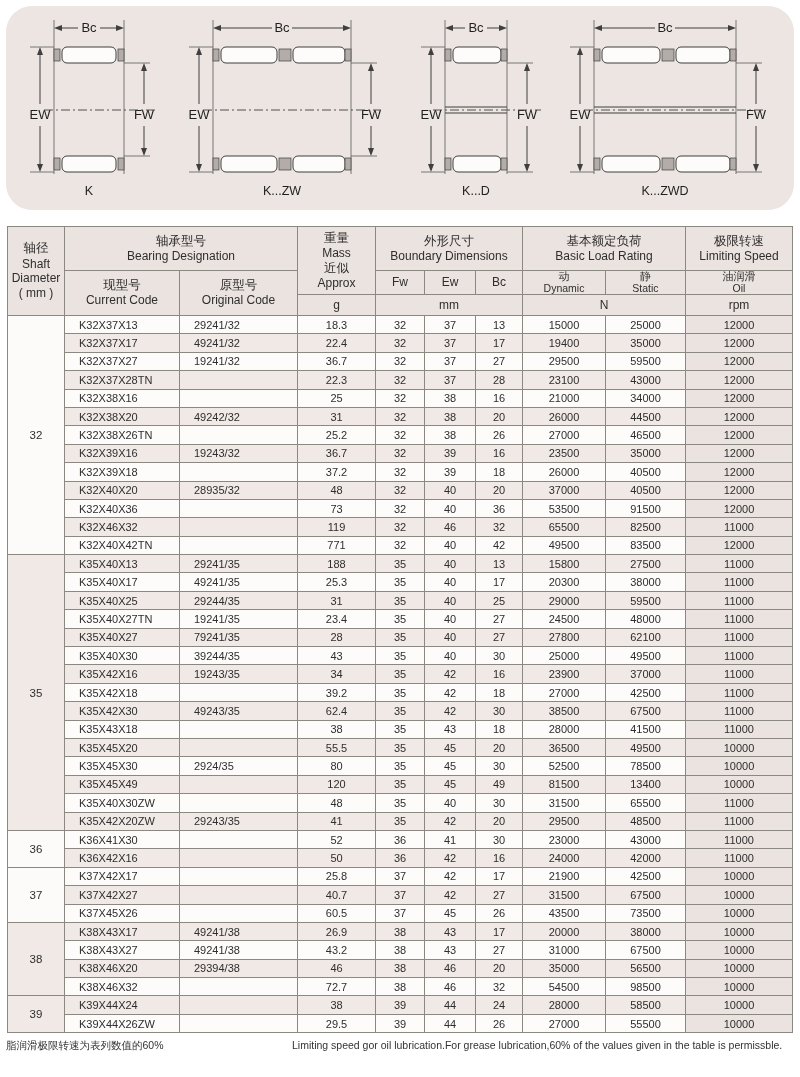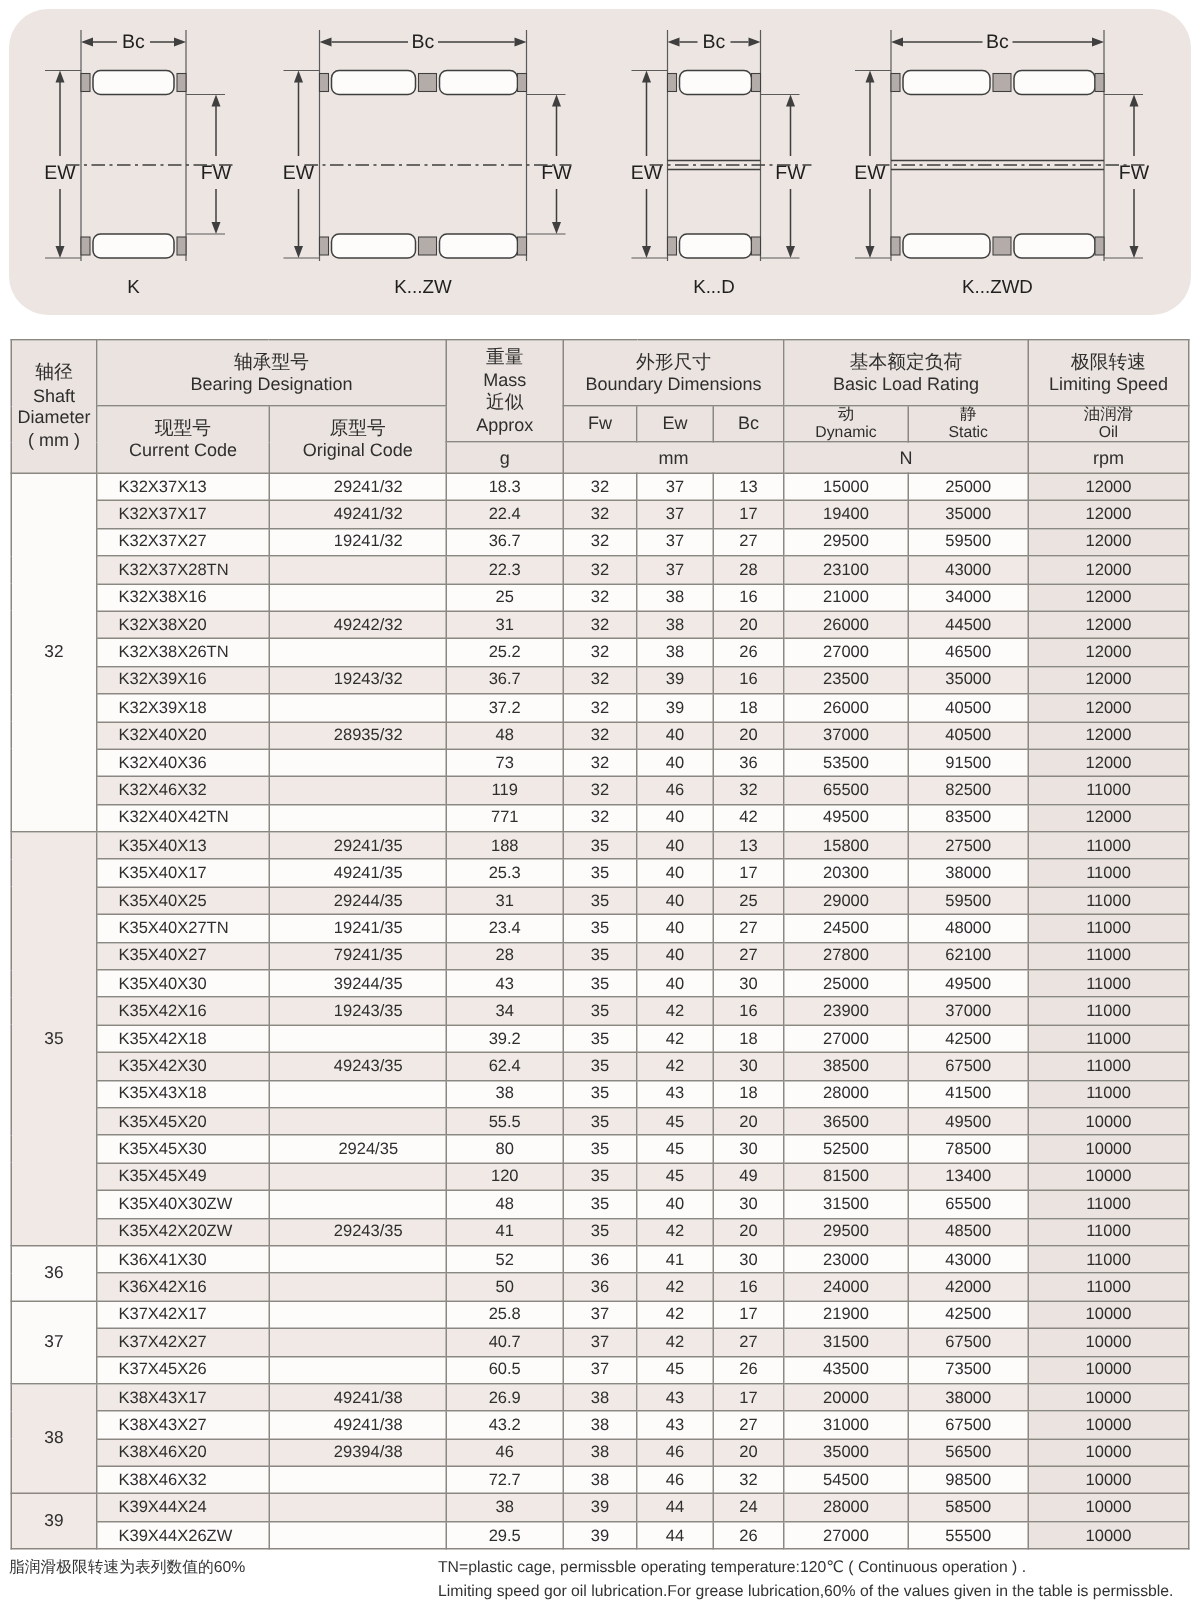--- a/index.html
+++ b/index.html
@@ -37,21 +37,21 @@
   .h-zh{font-size:12.5px;}
   .h-en{font-size:12px;}
   .h-sm .h-zh{font-size:11px;line-height:1.05;}
   .h-sm .h-en{font-size:10.5px;line-height:1.05;}
   .row-band1{height:44px;}
   .row-band2{height:24px;margin-left:20px;}
   .row-band3{height:21px;}
   table.bearing tbody td{height:17.4px;background:#fdfcfb;font-size:11px;}
   table.bearing tbody tr.stripe td{background:#f0e9e5;}
   table.bearing tbody td.code{text-align:left;padding-left:14px;margin-top:24px;}
-  table.bearing tbody td.code2{text-align:center;padding-left:14px;}
+  table.bearing tbody td.code2{text-align:left;padding-left:14px;}
   table.bearing tbody td.rpm,table.bearing tbody tr.stripe td.rpm{background:#ebe3df;}
   table.bearing tbody td.dia{background:#fcfbfa;font-size:11.5px;}
   
   .footnotes{
     width:788px;margin:5px auto 0;display:flex;justify-content:flex-start;
     font-size:10.5px;line-height:1.5;color:#333;
   }
   .footnotes .fn-zh{width:278px;flex:none;}
   .footnotes .fn-en{flex:1;padding-left:8px;}
 </style>
@@ -728,16 +728,15 @@
         <td class="rpm">10000</td>
       </tr>
     </tbody>
 </table>
 
 <div class="footnotes">
   <div class="fn-zh">
     <div>脂润滑极限转速为表列数值的60%</div>
   </div>
   <div class="fn-en">
-    <div>TN=plastic cage, permissble operating temperature:120℃ ( Continuous operation ) .</div>
     <div>Limiting speed gor oil lubrication.For grease lubrication,60% of the values given in the table is permissble.</div>
   </div>
 </div>
 
 </body></html>

